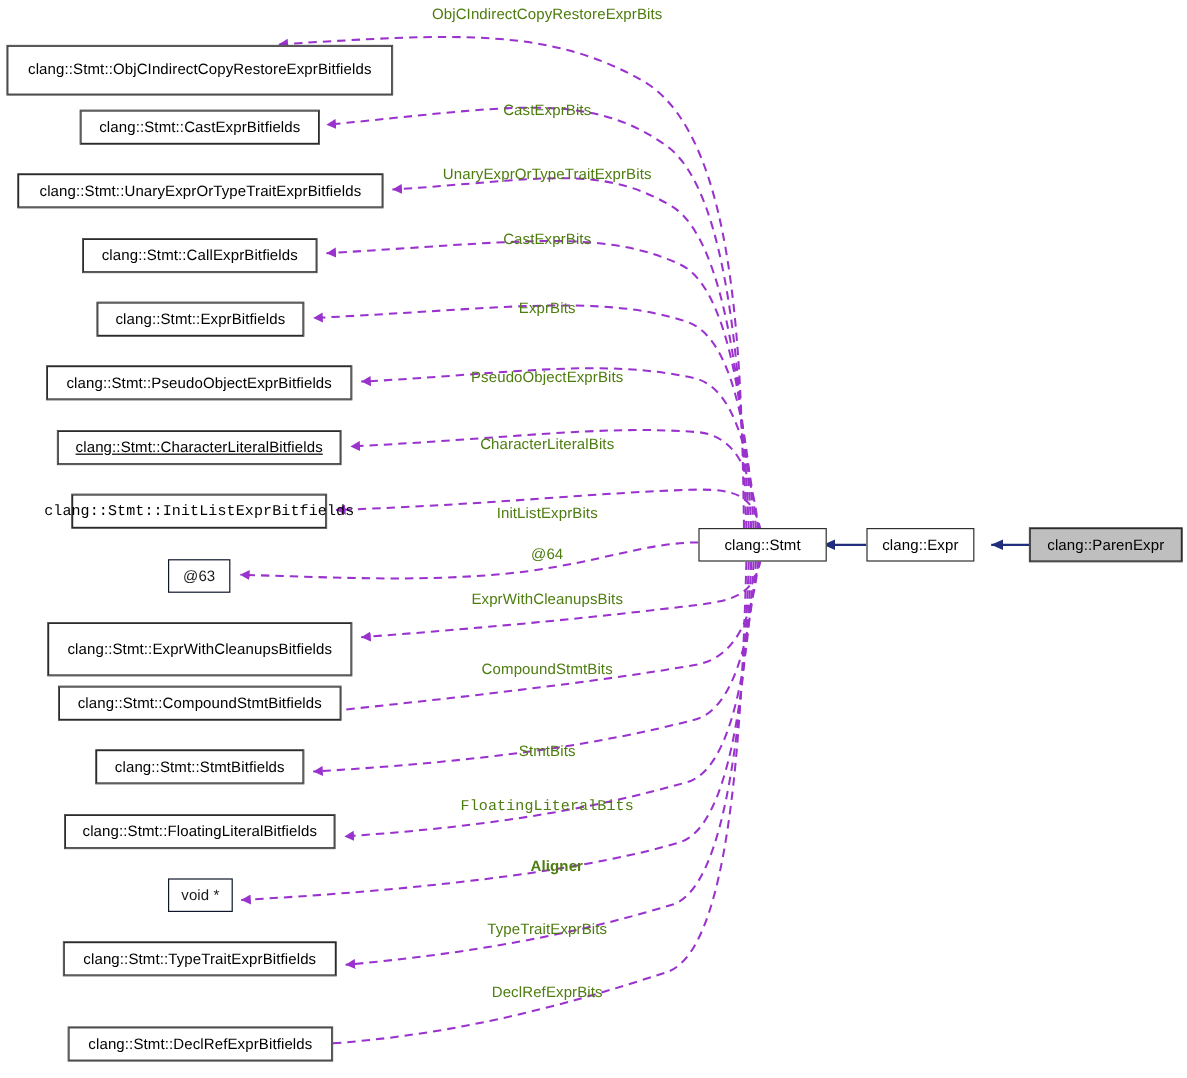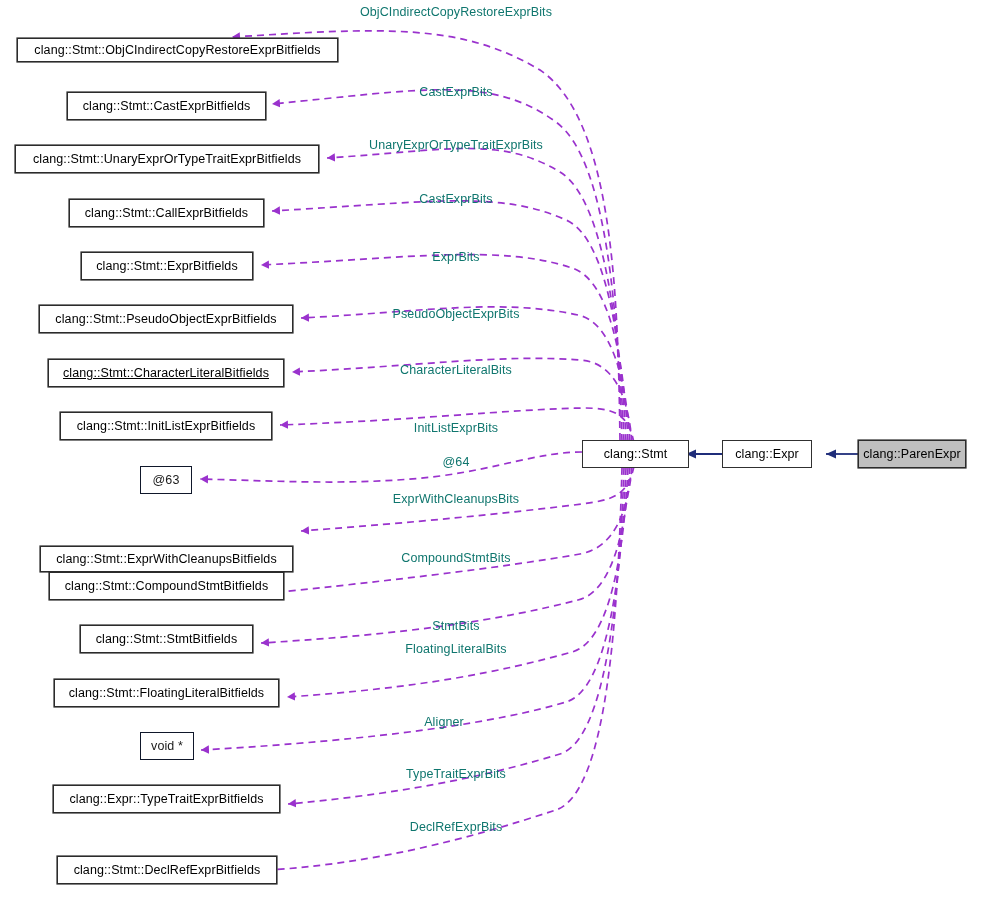--- a/index.html
+++ b/index.html
@@ -51,21 +51,21 @@
     background: #bfbfbf;
     border: 1px solid #2b2b2b;
     box-shadow: 0 0 0 0.6px #2b2b2b;
   }
   .node.plain {
     border: 1px solid #303030;
   }
   .edge-label {
     position: absolute;
     font-size: 12.5px;
-    color: #0f766e;
+    color: #4d7c0f;
     white-space: nowrap;
     transform: translateX(-50%);
     letter-spacing: 0.1px;
   }
 </style>
 </head>
 <body>
 
 <div id="diagram">
 
@@ -96,90 +96,90 @@
         <path d="M 624,468 C 620,592 606,740 560,754 C 500,772 420,792 288,804" fill="none" stroke="#9a32cd" stroke-width="1.7" stroke-dasharray="7,5" marker-end="url(#arrow-purple)"></path>
         <path d="M 622,468 C 618,612 608,792 556,810 C 470,838 360,870 220,872" fill="none" stroke="#9a32cd" stroke-width="1.7" stroke-dasharray="7,5" marker-end="url(#arrow-purple)"></path>
       </g>
     <g id="inherit-edge-group">
         <path d="M 722,454 L 686,454" fill="none" stroke="#1f2d7a" stroke-width="1.8" marker-end="url(#arrow-navy)"></path>
         <path d="M 858,454 L 826,454" fill="none" stroke="#1f2d7a" stroke-width="1.8" marker-end="url(#arrow-navy)"></path>
       </g>
   </svg>
 
   <div id="node-layer">
-      <div class="node strong" style="left: 17px; top: 38px; width: 321px; height: 24px;">
+      <div class="node strong" style="left: 6px; top: 38px; width: 321px; height: 41px;">
         <span>clang::Stmt::ObjCIndirectCopyRestoreExprBitfields</span>
       </div>
       <div class="node strong" style="left: 67px; top: 92px; width: 199px; height: 28px;">
         <span>clang::Stmt::CastExprBitfields</span>
       </div>
       <div class="node strong" style="left: 15px; top: 145px; width: 304px; height: 28px;">
         <span>clang::Stmt::UnaryExprOrTypeTraitExprBitfields</span>
       </div>
       <div class="node strong" style="left: 69px; top: 199px; width: 195px; height: 28px;">
         <span>clang::Stmt::CallExprBitfields</span>
       </div>
       <div class="node strong" style="left: 81px; top: 252px; width: 172px; height: 28px;">
         <span>clang::Stmt::ExprBitfields</span>
       </div>
       <div class="node strong" style="left: 39px; top: 305px; width: 254px; height: 28px;">
         <span>clang::Stmt::PseudoObjectExprBitfields</span>
       </div>
       <div class="node strong" style="left: 48px; top: 359px; width: 236px; height: 28px; text-decoration: underline;">
         <span>clang::Stmt::CharacterLiteralBitfields</span>
       </div>
-      <div class="node strong" style="left: 60px; top: 412px; width: 212px; height: 28px;">
+      <div class="node strong" style="left: 60px; top: 412px; width: 212px; height: 28px; font-family: Liberation Mono, monospace;">
         <span>clang::Stmt::InitListExprBitfields</span>
       </div>
       <div class="node faded" style="left: 140px; top: 466px; width: 52px; height: 28px;">
         <span>@63</span>
       </div>
-      <div class="node strong" style="left: 40px; top: 546px; width: 253px; height: 26px;">
+      <div class="node strong" style="left: 40px; top: 519px; width: 253px; height: 44px;">
         <span>clang::Stmt::ExprWithCleanupsBitfields</span>
       </div>
       <div class="node strong" style="left: 49px; top: 572px; width: 235px; height: 28px;">
         <span>clang::Stmt::CompoundStmtBitfields</span>
       </div>
       <div class="node strong" style="left: 80px; top: 625px; width: 173px; height: 28px;">
         <span>clang::Stmt::StmtBitfields</span>
       </div>
       <div class="node strong" style="left: 54px; top: 679px; width: 225px; height: 28px;">
         <span>clang::Stmt::FloatingLiteralBitfields</span>
       </div>
       <div class="node faded" style="left: 140px; top: 732px; width: 54px; height: 28px;">
         <span>void *</span>
       </div>
       <div class="node strong" style="left: 53px; top: 785px; width: 227px; height: 28px;">
-        <span>clang::Expr::TypeTraitExprBitfields</span>
+        <span>clang::Stmt::TypeTraitExprBitfields</span>
       </div>
       <div class="node strong" style="left: 57px; top: 856px; width: 220px; height: 28px;">
         <span>clang::Stmt::DeclRefExprBitfields</span>
       </div>
       <div class="node plain" style="left: 582px; top: 440px; width: 107px; height: 28px;">
         <span>clang::Stmt</span>
       </div>
       <div class="node plain" style="left: 722px; top: 440px; width: 90px; height: 28px;">
         <span>clang::Expr</span>
       </div>
-      <div class="node highlight" style="left: 858px; top: 440px; width: 108px; height: 28px;">
+      <div class="node highlight" style="left: 858px; top: 440px; width: 127px; height: 28px;">
         <span>clang::ParenExpr</span>
       </div>
     </div>
   <div id="label-layer">
       <div class="edge-label" style="left: 456px; top: 5px;">ObjCIndirectCopyRestoreExprBits</div>
       <div class="edge-label" style="left: 456px; top: 85px;">CastExprBits</div>
       <div class="edge-label" style="left: 456px; top: 138px;">UnaryExprOrTypeTraitExprBits</div>
       <div class="edge-label" style="left: 456px; top: 192px;">CastExprBits</div>
       <div class="edge-label" style="left: 456px; top: 250px;">ExprBits</div>
       <div class="edge-label" style="left: 456px; top: 307px;">PseudoObjectExprBits</div>
       <div class="edge-label" style="left: 456px; top: 363px;">CharacterLiteralBits</div>
       <div class="edge-label" style="left: 456px; top: 421px;">InitListExprBits</div>
       <div class="edge-label" style="left: 456px; top: 455px;">@64</div>
       <div class="edge-label" style="left: 456px; top: 492px;">ExprWithCleanupsBits</div>
       <div class="edge-label" style="left: 456px; top: 551px;">CompoundStmtBits</div>
       <div class="edge-label" style="left: 456px; top: 619px;">StmtBits</div>
-      <div class="edge-label" style="left: 456px; top: 642px;">FloatingLiteralBits</div>
-      <div class="edge-label" style="left: 444px; top: 715px;">Aligner</div>
+      <div class="edge-label" style="left: 456px; top: 665px; font-family: Liberation Mono, monospace;">FloatingLiteralBits</div>
+      <div class="edge-label" style="left: 464px; top: 715px; font-weight: bold;">Aligner</div>
       <div class="edge-label" style="left: 456px; top: 767px;">TypeTraitExprBits</div>
       <div class="edge-label" style="left: 456px; top: 820px;">DeclRefExprBits</div>
     </div>
 
 </div>
 
 </body></html>

